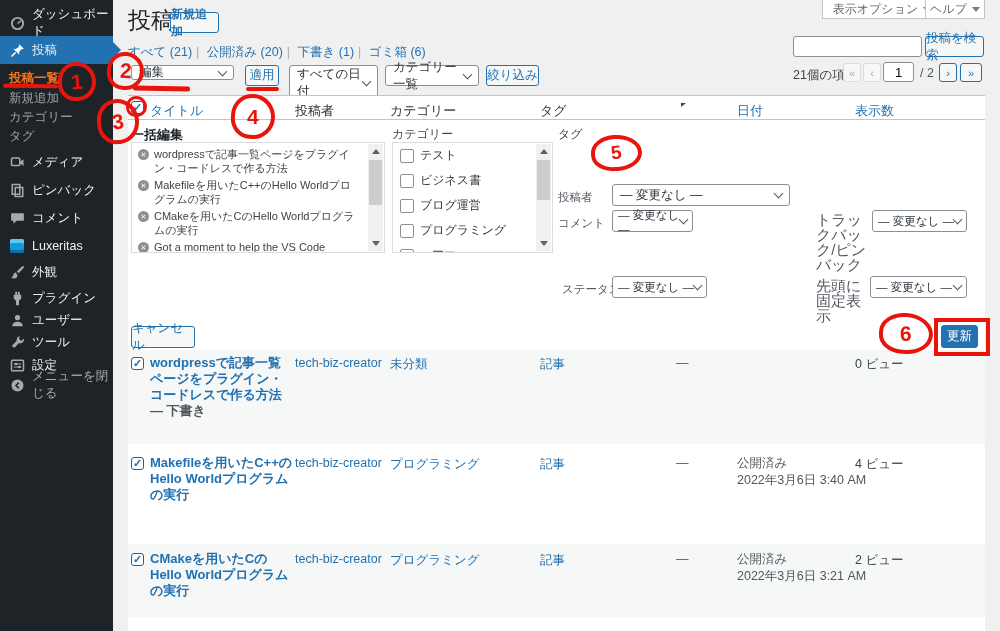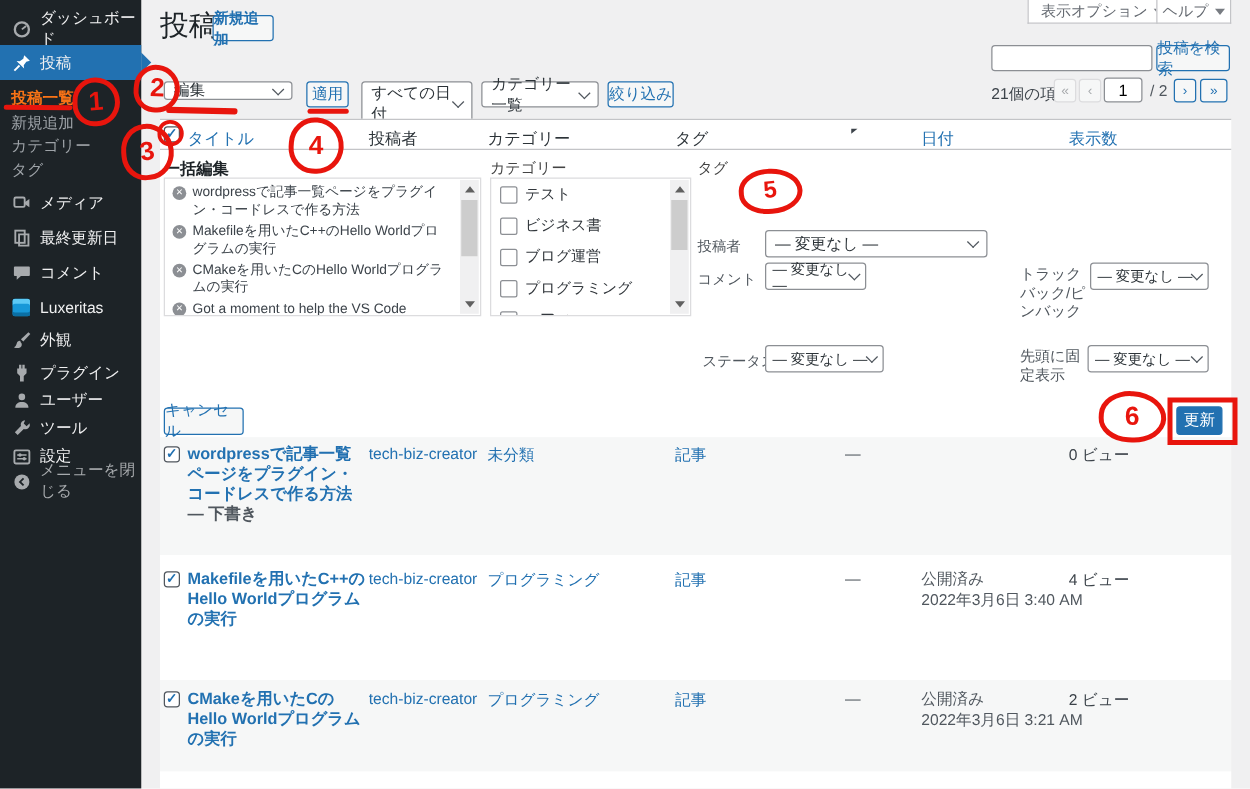--- a/index.html
+++ b/index.html
@@ -52,21 +52,21 @@
   .rowstripe{left:128px;width:857px}
   .titlelink{font-size:13px;font-weight:bold;color:#2271b1;line-height:16px;cursor:pointer}
   .titlesuffix{color:#50575e}
   .cell{font-size:12.5px;color:#2271b1;cursor:pointer}
   .celltext{font-size:12.5px;color:#50575e}
   .views-cell{font-size:12.5px;color:#3c434a}
   
   .legend{font-size:13px;font-weight:bold;color:#1d2327}
   .flabel{font-size:12px;color:#444}
   .small-label{font-size:11.5px;color:#50575e}
-  .wrap-label{font-size:12px;line-height:15px;color:#50575e;word-break:break-all}
+  .wrap-label{font-size:15px;line-height:15px;color:#50575e;word-break:break-all}
   .listbox{background:#fff;border:1px solid #dcdcde;box-sizing:border-box;overflow:hidden}
   .plist{font-size:11px;line-height:13.5px;color:#3c434a}
   .pitem{display:flex;gap:5px;padding:2px 4px 2px 6px;align-items:flex-start;cursor:pointer}
   .xicon{flex:0 0 11px;width:11px;height:11px;border-radius:50%;background:#8c8f94;color:#fff;
          display:flex;align-items:center;justify-content:center;margin-top:1px}
   .xicon::after{content:"\2715";font-size:7px;line-height:1}
   .catitem{display:flex;gap:6px;align-items:center;padding:4px 0 4px 7px;font-size:12px;color:#32373c}
   .cbu{width:12px;height:12px;border:1px solid #8c8f94;border-radius:2px;background:#fff;flex:0 0 12px;cursor:pointer}
   .vscroll{position:absolute;top:1px;bottom:1px;right:1px;width:15px;background:#f0f0f1;cursor:pointer}
   .sb-up,.sb-dn{position:absolute;left:4px;width:0;height:0;border-left:4px solid transparent;border-right:4px solid transparent}
@@ -122,21 +122,21 @@
         </span>
       <span>メディア</span>
     </div>
     <div class="mi" style="top:179px">
       <span class="ic">
           <svg width="15" height="15" viewBox="0 0 20 20">
             <rect x="3" y="2" width="10" height="13" fill="none" stroke="currentColor" stroke-width="2"></rect>
             <path d="M7 6h10v12H7z" fill="none" stroke="currentColor" stroke-width="2"></path>
           </svg>
         </span>
-      <span>最終更新日</span>
+      <span>ピンバック</span>
     </div>
     <div class="mi" style="top:207px">
       <span class="ic">
           <svg width="15" height="15" viewBox="0 0 20 20">
             <path d="M2.5 3h15a1 1 0 011 1v8a1 1 0 01-1 1H9l-4.5 4v-4h-2a1 1 0 01-1-1V4a1 1 0 011-1z" fill="currentColor"></path>
           </svg>
         </span>
       <span>コメント</span>
     </div>
     <div class="mi" style="top:235px">
@@ -205,20 +205,26 @@
   <div class="ab btn" style="left:170px;top:12px;width:49px;height:21px;font-weight:bold;font-size:12px">新規追加</div>
   <div class="ab tab" style="left:822px;top:0;width:120px;height:19px">
     <span>表示オプション</span>
     <span class="tri-down"></span>
   </div>
   <div class="ab tab" style="left:925px;top:0;width:60px;height:19px">
     <span>ヘルプ</span>
     <span class="tri-down"></span>
   </div>
 
+  <div class="ab views" style="left:128px;top:44px">
+    <span class="link">すべて (21)</span><span class="sep">|</span>
+    <span class="link">公開済み (20)</span><span class="sep">|</span>
+    <span class="link">下書き (1)</span><span class="sep">|</span>
+    <span class="link">ゴミ箱 (6)</span>
+  </div>
 
   <input class="ab input" style="left: 793px; top: 36px; width: 129px; height: 21px;">
   <div class="ab btn" style="left:925px;top:36px;width:59px;height:21px">投稿を検索</div>
 
   <div class="ab sel" style="left:131px;top:65px;width:103px;height:15px">
     <span>編集</span>
     <span class="chev"></span>
   </div>
   <div class="ab btn" style="left:245px;top:65px;width:34px;height:21px">適用</div>
   <div class="ab sel" style="left:289px;top:65px;width:89px;height:35px">

